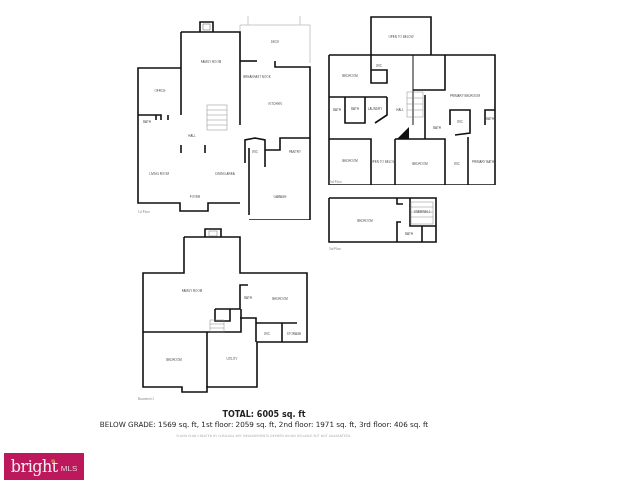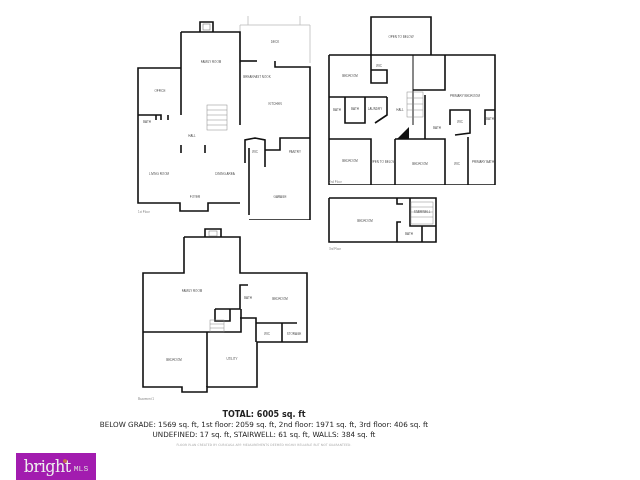--- a/index.html
+++ b/index.html
@@ -5,23 +5,23 @@
   html,body{margin:0;padding:0;}
   body{width:640px;height:480px;background:#ffffff;position:relative;overflow:hidden;font-family:"Liberation Sans",sans-serif;}
   .plan{position:absolute;}
   .plan svg{display:block;}
   .lbl{font-family:"Liberation Sans",sans-serif;font-size:3px;fill:#555;text-anchor:middle;}
   .flr{font-family:"Liberation Sans",sans-serif;font-size:3px;fill:#888;}
   .summary{position:absolute;left:0;top:410px;width:528px;text-align:center;color:#222;font-family:"DejaVu Sans",sans-serif;}
   .summary .total{font-weight:bold;font-size:8px;line-height:10px;}
   .summary .line{font-size:7.2px;line-height:9.5px;text-align:center;}
   .summary .foot{font-size:3px;color:#aaa;margin-top:4px;letter-spacing:0.1px;}
-  .logo{position:absolute;left:16px;top:453px;width:80px;height:27px;background:#a21caf;display:flex;align-items:center;justify-content:center;}
+  .logo{position:absolute;left:4px;top:453px;width:80px;height:27px;background:#be185d;display:flex;align-items:center;justify-content:center;}
   .logo .b{font-family:"DejaVu Serif",serif;color:#eee;font-size:16px;letter-spacing:-0.5px;}
-  .logo .m{font-family:Liberation Mono, monospace;color:#ddd;font-size:8px;margin-left:3px;margin-top:4px;}
+  .logo .m{font-family:Liberation Sans, sans-serif;color:#ddd;font-size:8px;margin-left:3px;margin-top:4px;}
   .logo .dot{position:absolute;left:47px;top:6px;width:4px;height:4px;border-radius:50%;background:#c8734a;}
 </style>
 </head>
 <body>
 
 <div class="plan" style="left:135px;top:15px;">
 <svg width="185" height="205" viewBox="0 0 185 205" stroke="#111" fill="none" stroke-width="1.6">
 
   <g stroke="#bbb" stroke-width="0.8">
     <line x1="113" y1="1" x2="113" y2="10"></line>
@@ -174,21 +174,20 @@
     <text x="44" y="136" class="lbl">BEDROOM</text>
     <text x="102" y="135" class="lbl">UTILITY</text>
   </g>
   <text x="8" y="175" class="flr" stroke="none">Basement 1</text>
 </svg>
 </div>
 
 <div class="summary">
   <div class="total">TOTAL: 6005 sq. ft</div>
   <div class="line">BELOW GRADE: 1569 sq. ft, 1st floor: 2059 sq. ft, 2nd floor: 1971 sq. ft, 3rd floor: 406 sq. ft</div>
-  <div class="line">UNDEFINED: 17 sq. ft, STAIRWELL: 61 sq. ft, WALLS: 384 sq. ft</div>
   <div class="foot">FLOOR PLAN CREATED BY CUBICASA APP. MEASUREMENTS DEEMED HIGHLY RELIABLE BUT NOT GUARANTEED.</div>
 </div>
 
 <div class="logo">
   <span class="b">bright</span>
   <span class="m">MLS</span>
   <span class="dot"></span>
 </div>
 
 </body></html>

